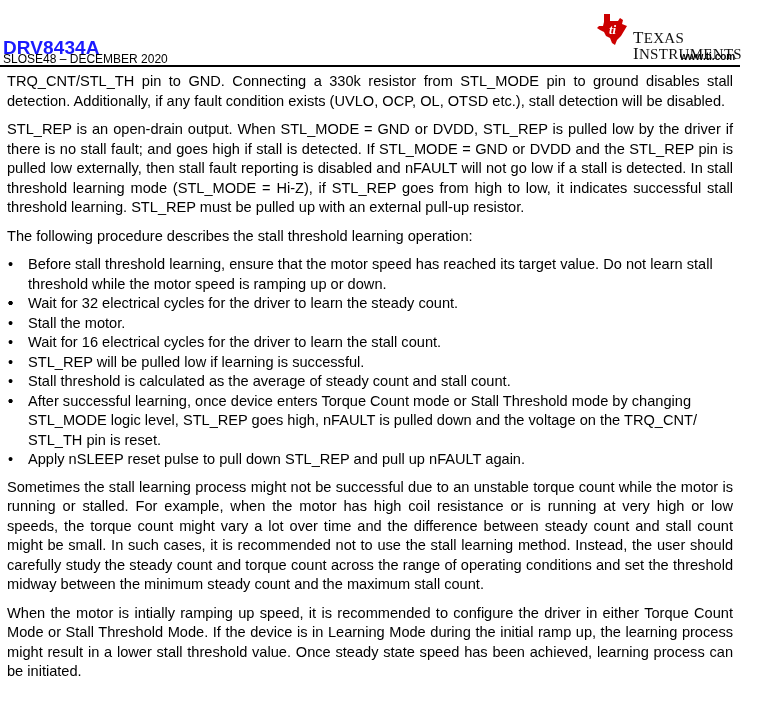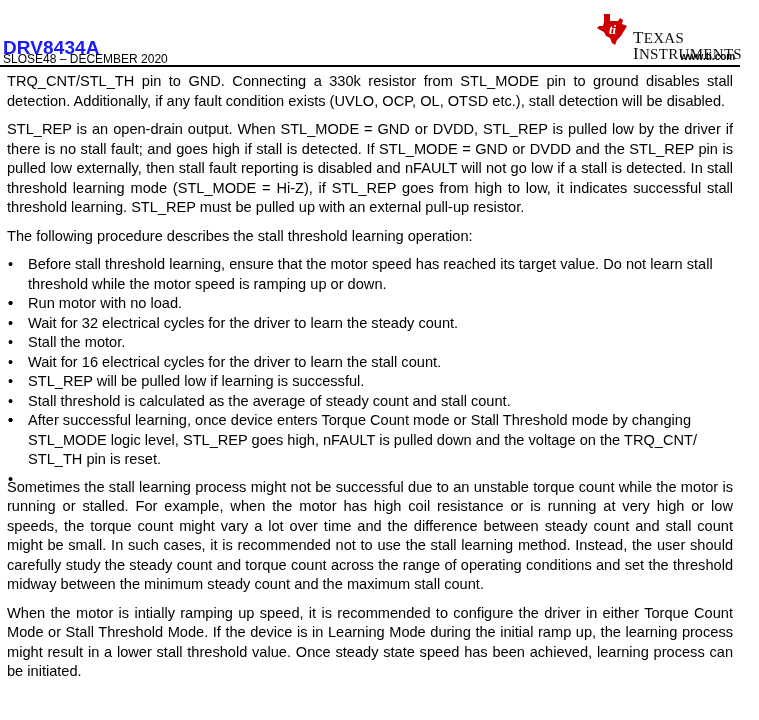--- a/index.html
+++ b/index.html
@@ -130,25 +130,25 @@
   <div class="header-rule"></div>
 </div>
 
 <div class="content">
   <p>TRQ_CNT/STL_TH pin to GND. Connecting a 330k resistor from STL_MODE pin to ground disables stall detection. Additionally, if any fault condition exists (UVLO, OCP, OL, OTSD etc.), stall detection will be disabled.</p>
   <p>STL_REP is an open-drain output. When STL_MODE = GND or DVDD, STL_REP is pulled low by the driver if there is no stall fault; and goes high if stall is detected. If STL_MODE = GND or DVDD and the STL_REP pin is pulled low externally, then stall fault reporting is disabled and nFAULT will not go low if a stall is detected. In stall threshold learning mode (STL_MODE = Hi-Z), if STL_REP goes from high to low, it indicates successful stall threshold learning. STL_REP must be pulled up with an external pull-up resistor.</p>
   <p>The following procedure describes the stall threshold learning operation:</p>
   <ul>
     <li><span class="bullet">•</span><span>Before stall threshold learning, ensure that the motor speed has reached its target value. Do not learn stall threshold while the motor speed is ramping up or down.</span></li>
     <li><span class="bullet">•</span></li>
-    <li><span class="bullet">•</span><span>Run motor with no load.</span></li>
+    <li><span class="bullet">•</span></li>
     <li><span class="bullet">•</span><span>Wait for 32 electrical cycles for the driver to learn the steady count.</span></li>
     <li><span class="bullet">•</span><span>Stall the motor.</span></li>
     <li><span class="bullet">•</span><span>Wait for 16 electrical cycles for the driver to learn the stall count.</span></li>
     <li><span class="bullet">•</span><span>STL_REP will be pulled low if learning is successful.</span></li>
     <li><span class="bullet">•</span><span>Stall threshold is calculated as the average of steady count and stall count.</span></li>
     <li><span class="bullet">•</span></li>
     <li><span class="bullet">•</span><span>After successful learning, once device enters Torque Count mode or Stall Threshold mode by changing STL_MODE logic level, STL_REP goes high, nFAULT is pulled down and the voltage on the TRQ_CNT/ STL_TH pin is reset.</span></li>
-    <li><span class="bullet">•</span></li>
+    <li><span class="bullet">•</span><span>Apply nSLEEP reset pulse to pull down STL_REP and pull up nFAULT again.</span></li>
   </ul>
   <p>Sometimes the stall learning process might not be successful due to an unstable torque count while the motor is running or stalled. For example, when the motor has high coil resistance or is running at very high or low speeds, the torque count might vary a lot over time and the difference between steady count and stall count might be small. In such cases, it is recommended not to use the stall learning method. Instead, the user should carefully study the steady count and torque count across the range of operating conditions and set the threshold midway between the minimum steady count and the maximum stall count.</p>
   <p>When the motor is intially ramping up speed, it is recommended to configure the driver in either Torque Count Mode or Stall Threshold Mode. If the device is in Learning Mode during the initial ramp up, the learning process might result in a lower stall threshold value. Once steady state speed has been achieved, learning process can be initiated.</p>
 </div>
 
 </body></html>

